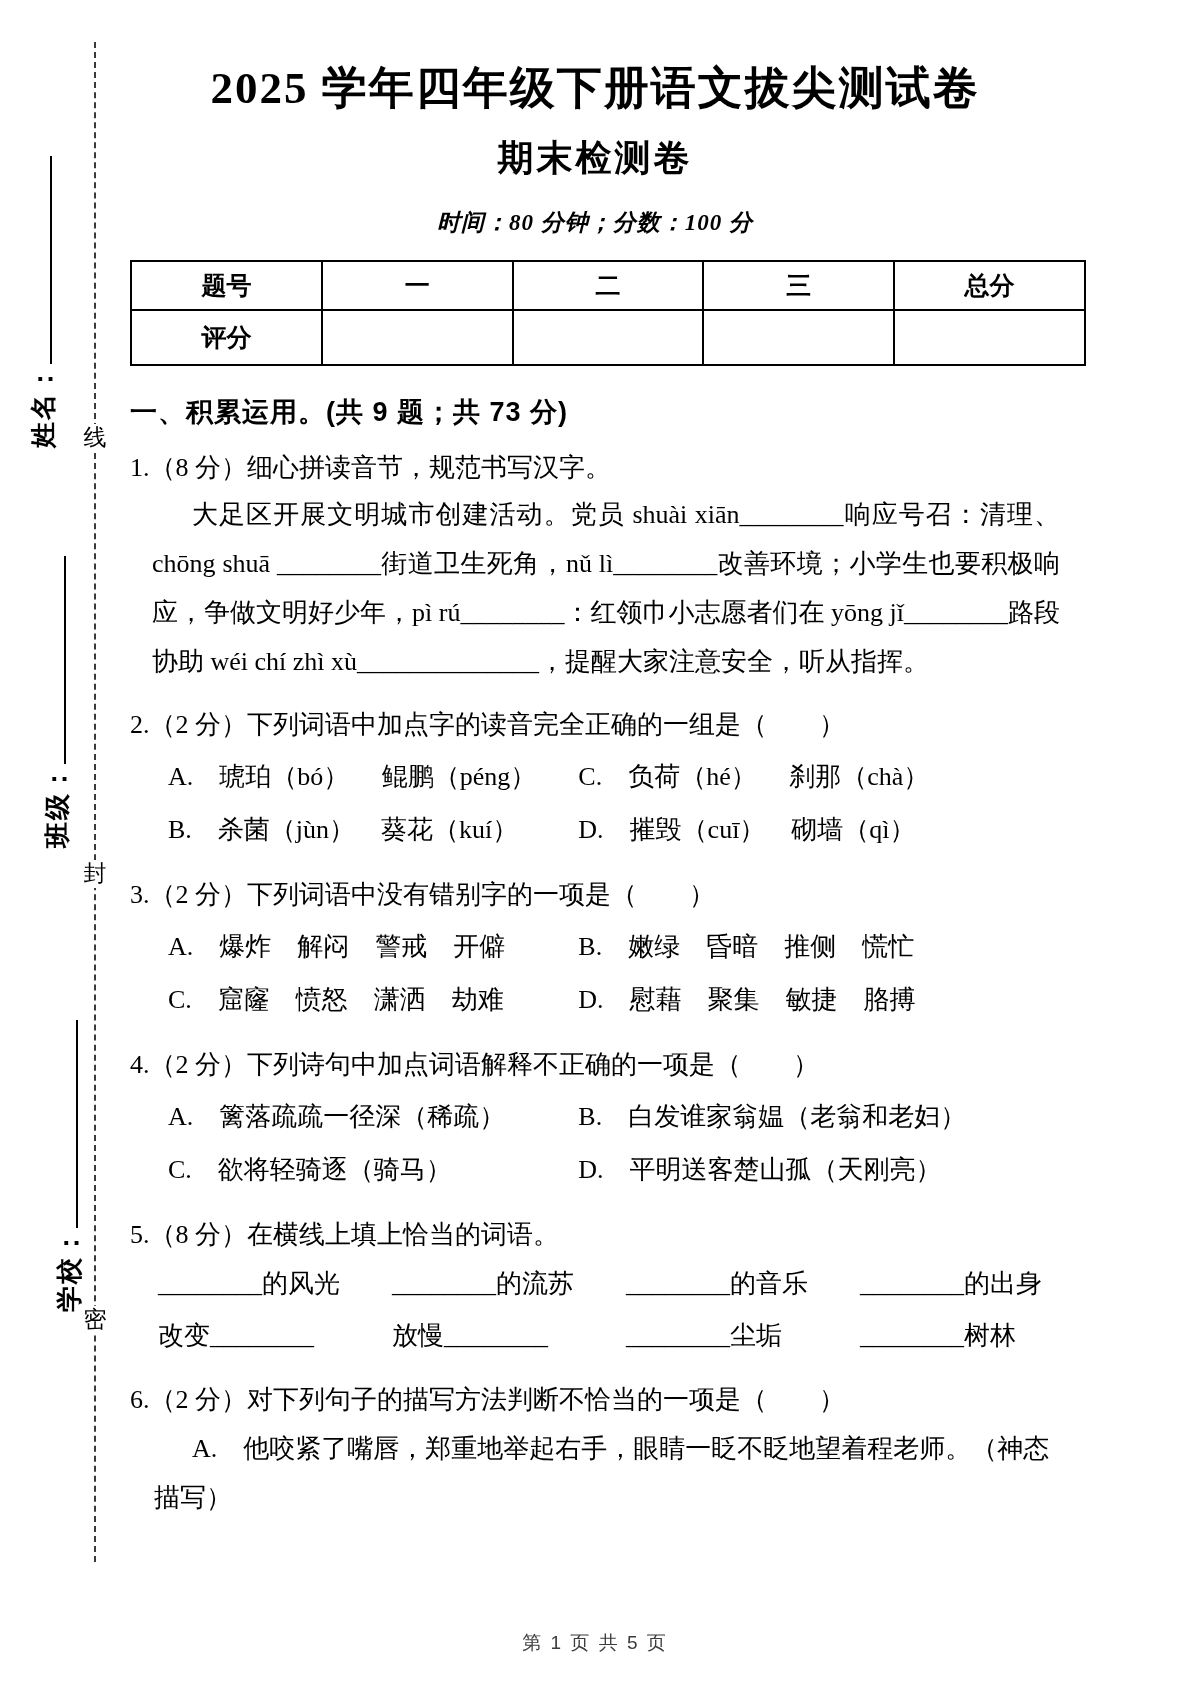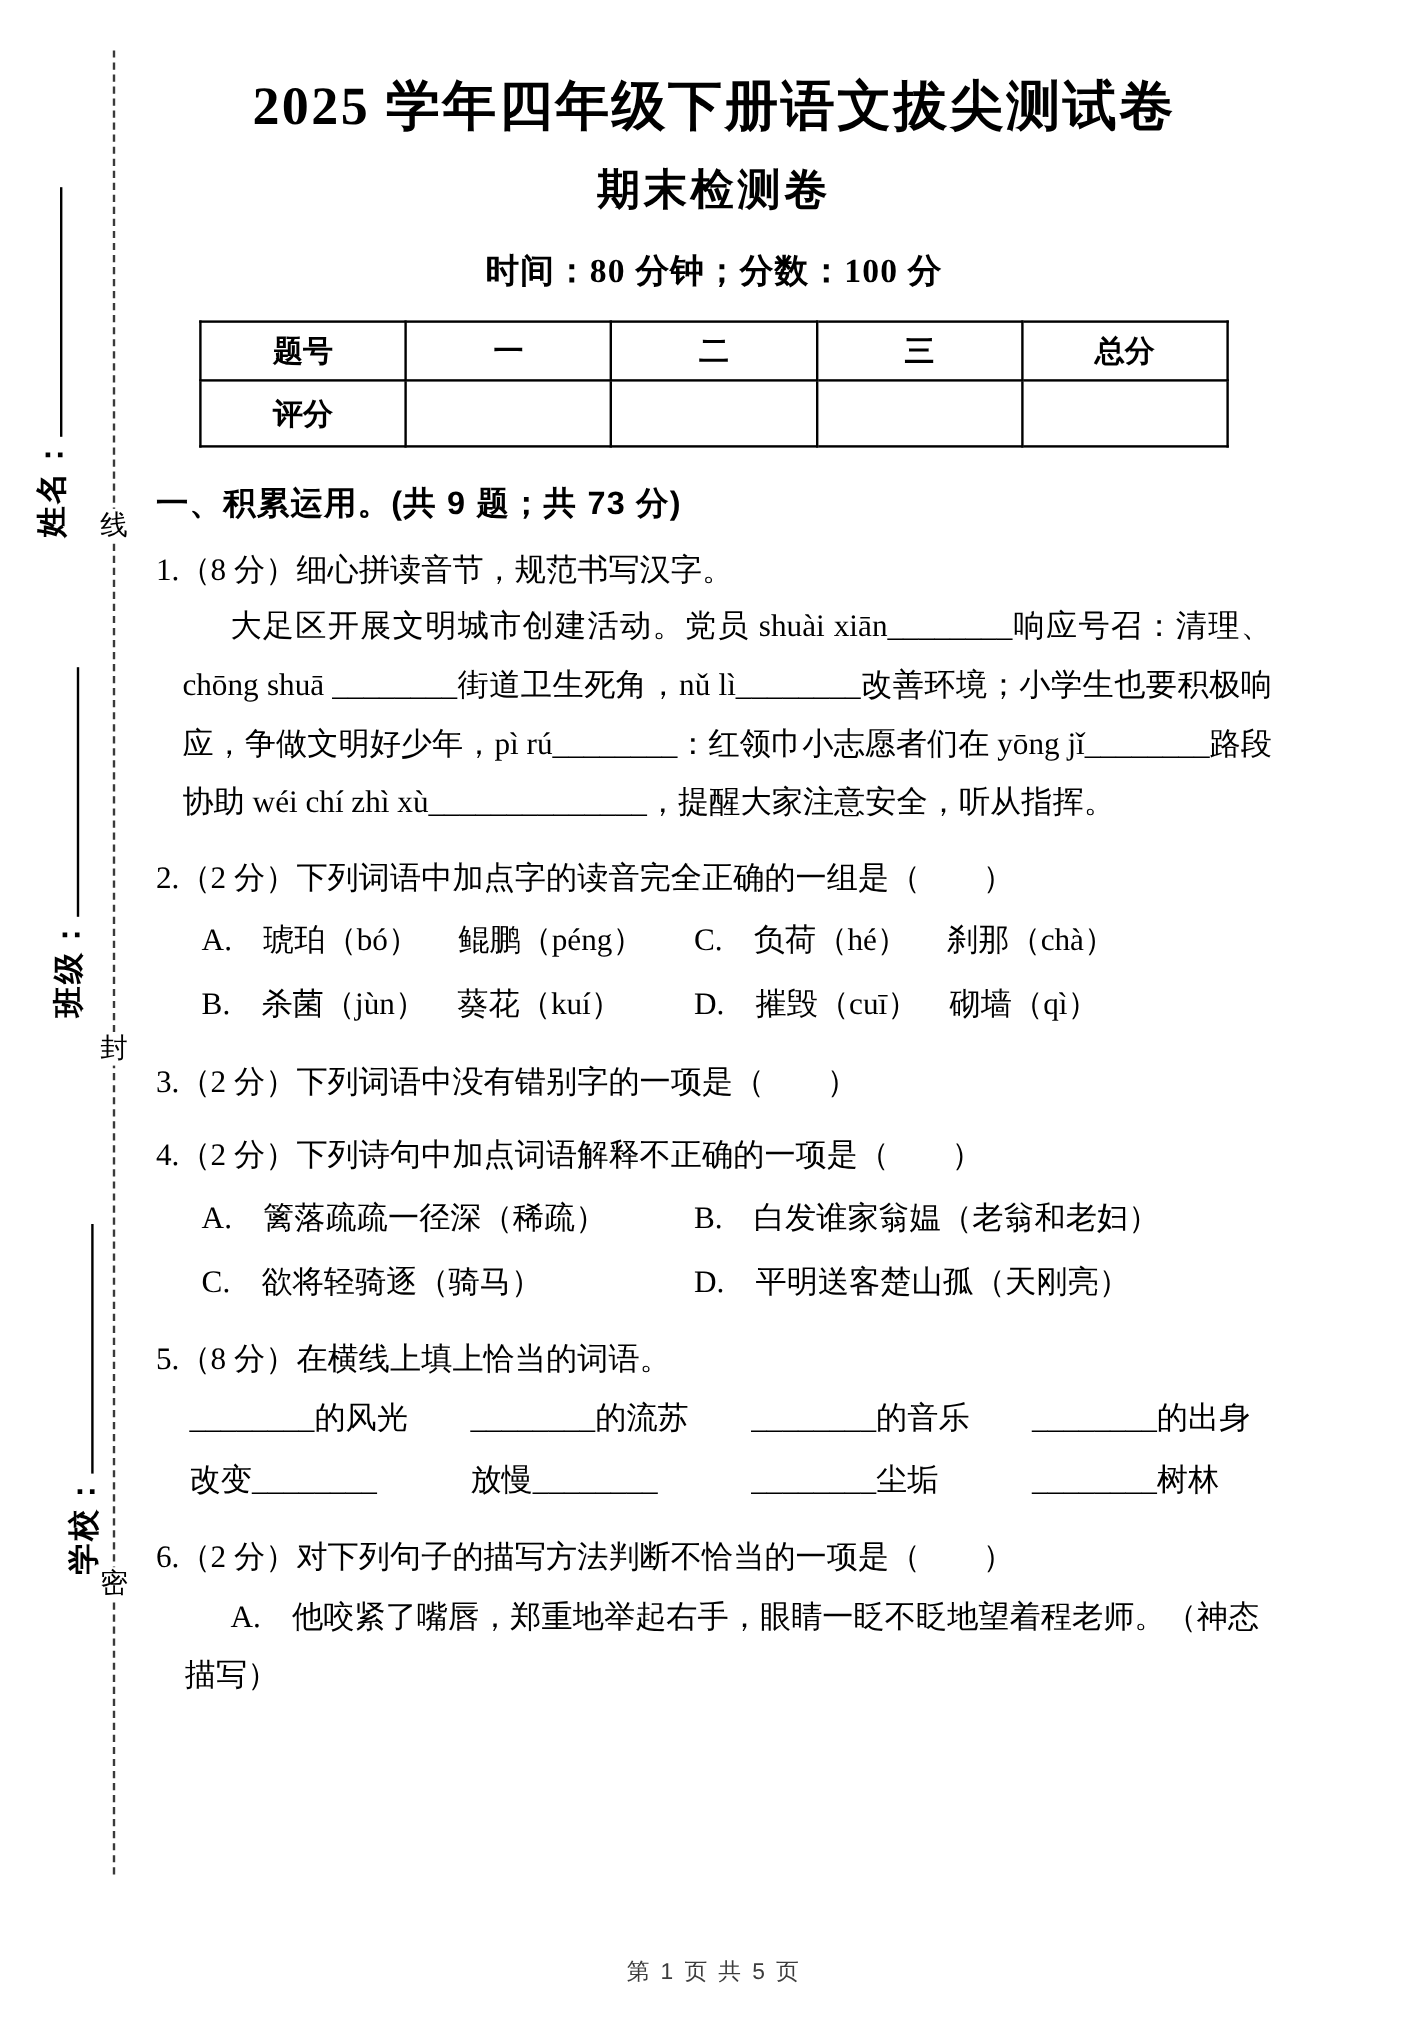--- a/index.html
+++ b/index.html
@@ -64,28 +64,29 @@
     letter-spacing: 2px;
   }
   .subtitle {
     font-size: 36px;
     font-weight: bold;
     text-align: center;
     margin-top: 16px;
     letter-spacing: 3px;
   }
   .meta {
-    font-size: 28px;
+    font-size: 23px;
     font-weight: bold;
     text-align: center;
     margin-top: 24px;
     letter-spacing: 1px;
+    font-style: italic;
   }
   table.score {
-    width: 858px;
+    width: 956px;
     margin: 22px auto 0 auto;
     border-collapse: collapse;
   }
   table.score td {
     border: 2.5px solid #000;
     width: 20%;
     text-align: center;
     vertical-align: middle;
     font-size: 25px;
     font-weight: bold;
@@ -187,20 +188,26 @@
 
     <div class="q q-stem">2.（2 分）下列词语中加点字的读音完全正确的一组是（　　）</div>
     <div class="q options">
       <div class="option">A.　琥珀（bó）　 鲲鹏（péng）</div>
       <div class="option">C.　负荷（hé）　 刹那（chà）</div>
       <div class="option">B.　杀菌（jùn）　葵花（kuí）</div>
       <div class="option">D.　摧毁（cuī）　砌墙（qì）</div>
     </div>
 
     <div class="q q-stem">3.（2 分）下列词语中没有错别字的一项是（　　）</div>
+    <div class="q options">
+      <div class="option">A.　爆炸　解闷　警戒　开僻</div>
+      <div class="option">B.　嫩绿　昏暗　推侧　慌忙</div>
+      <div class="option">C.　窟窿　愤怒　潇洒　劫难</div>
+      <div class="option">D.　慰藉　聚集　敏捷　胳搏</div>
+    </div>
 
     <div class="q q-stem">4.（2 分）下列诗句中加点词语解释不正确的一项是（　　）</div>
     <div class="q options">
       <div class="option">A.　篱落疏疏一径深（稀疏）</div>
       <div class="option">B.　白发谁家翁媪（老翁和老妇）</div>
       <div class="option">C.　欲将轻骑逐（骑马）</div>
       <div class="option">D.　平明送客楚山孤（天刚亮）</div>
     </div>
 
     <div class="q q-stem">5.（8 分）在横线上填上恰当的词语。</div>

